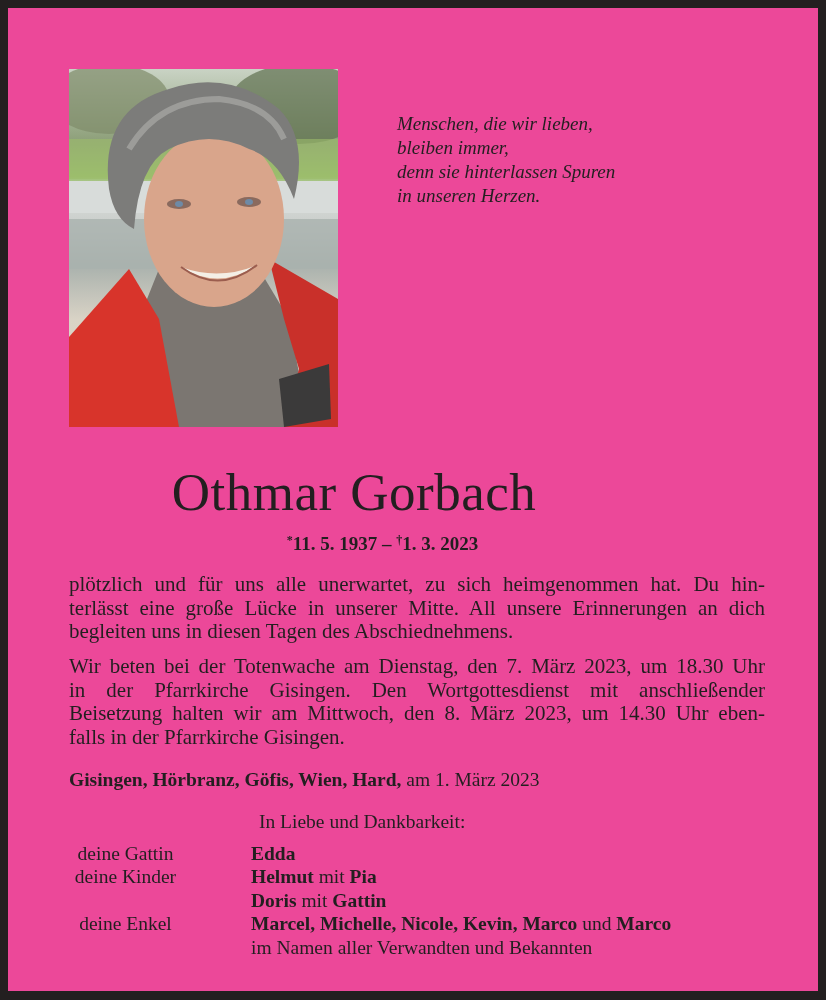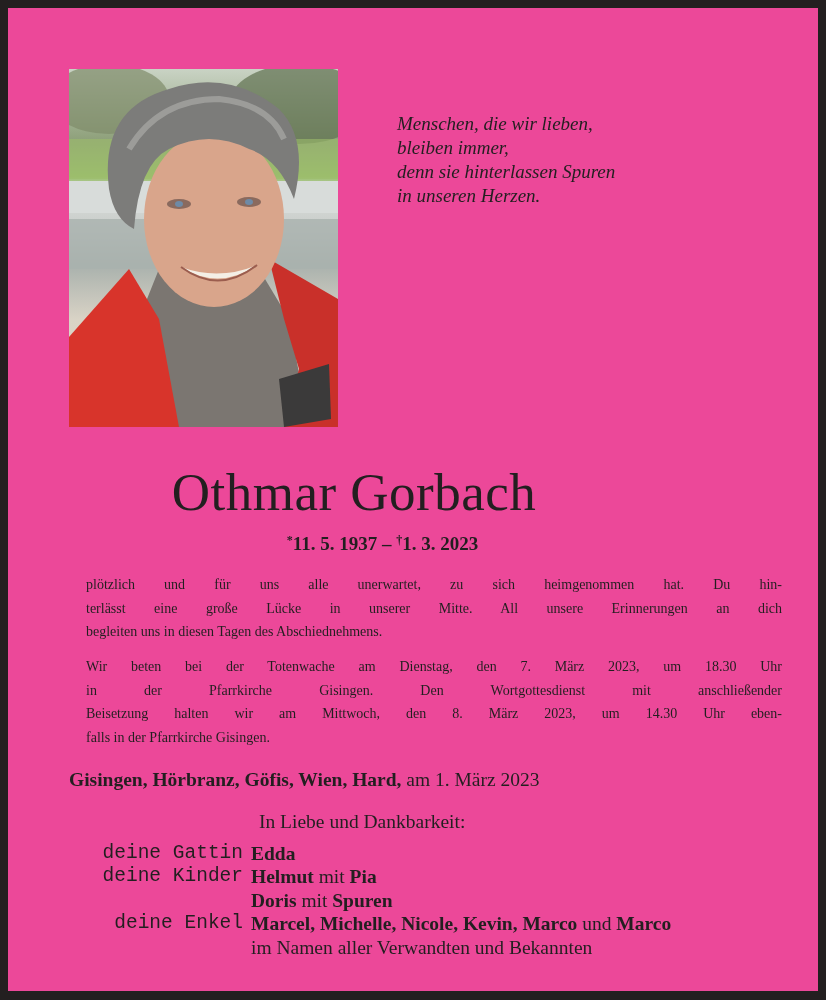--- a/index.html
+++ b/index.html
@@ -35,38 +35,38 @@
     .name {
       position: absolute; left: 0; width: 692px; top: 452px;
       text-align: center; font-size: 53px; line-height: 64px; letter-spacing: 0.5px;
     }
     .dates {
       position: absolute; left: 0; width: 749px; top: 520px;
       text-align: center; font-weight: bold; font-size: 19px; line-height: 24px;
     }
     .dates sup { font-size: 12px; vertical-align: 6px; }
     .para {
-      position: absolute; left: 78px; width: 696px;
-      font-size: 14px; line-height: 23.5px;
+      position: absolute; left: 61px; width: 696px;
+      font-size: 21px; line-height: 23.5px;
     }
     .para div { text-align: justify; text-align-last: justify; white-space: nowrap; }
     .para div.last { text-align-last: left; }
     .p1 { top: 565px; }
     .p2 { top: 647px; }
     .places {
       position: absolute; left: 61px; top: 760px;
       font-size: 19.5px; line-height: 24px; white-space: nowrap;
     }
     .places b { font-weight: bold; margin-top: 26px; }
     .sign {
       position: absolute; left: 0; top: 802px; width: 754px;
       font-size: 19.5px; line-height: 23.5px;
     }
     .sign .row { display: flex; white-space: nowrap; height: 23.5px; }
-    .sign .lbl { width: 243px; text-align: right; padding-right: 8px; box-sizing: border-box; font-family: Liberation Mono, monospace; }
+    .sign .lbl { width: 243px; text-align: center; padding-right: 8px; box-sizing: border-box; }
     .sign .val { flex: 1; }
     .sign b { font-weight: bold; }
     .sign .head { padding-left: 251px; margin-bottom: 8px; }
   </style>
 </head>
 <body>
 
 <div class="card">
 
   <div class="photo" title="Portrait photo of Othmar Gorbach smiling, grey hair, red fleece jacket over grey shirt">
@@ -133,21 +133,21 @@
     <div class="row">
       <span class="lbl">deine Gattin</span>
       <span class="val"><b>Edda</b></span>
     </div>
     <div class="row">
       <span class="lbl">deine Kinder</span>
       <span class="val"><b>Helmut</b><span> mit </span><b>Pia</b></span>
     </div>
     <div class="row">
       <span class="lbl"></span>
-      <span class="val"><b>Doris</b><span> mit </span><b>Spuren</b></span>
+      <span class="val"><b>Doris</b><span> mit </span><b>Gattin</b></span>
     </div>
     <div class="row">
       <span class="lbl">deine Enkel</span>
       <span class="val"><b>Marcel, Michelle, Nicole, Kevin, Marco</b><span> und </span><b>Marco</b></span>
     </div>
     <div class="row">
       <span class="lbl"></span>
       <span class="val">im Namen aller Verwandten und Bekannten</span>
     </div>
   </div>

